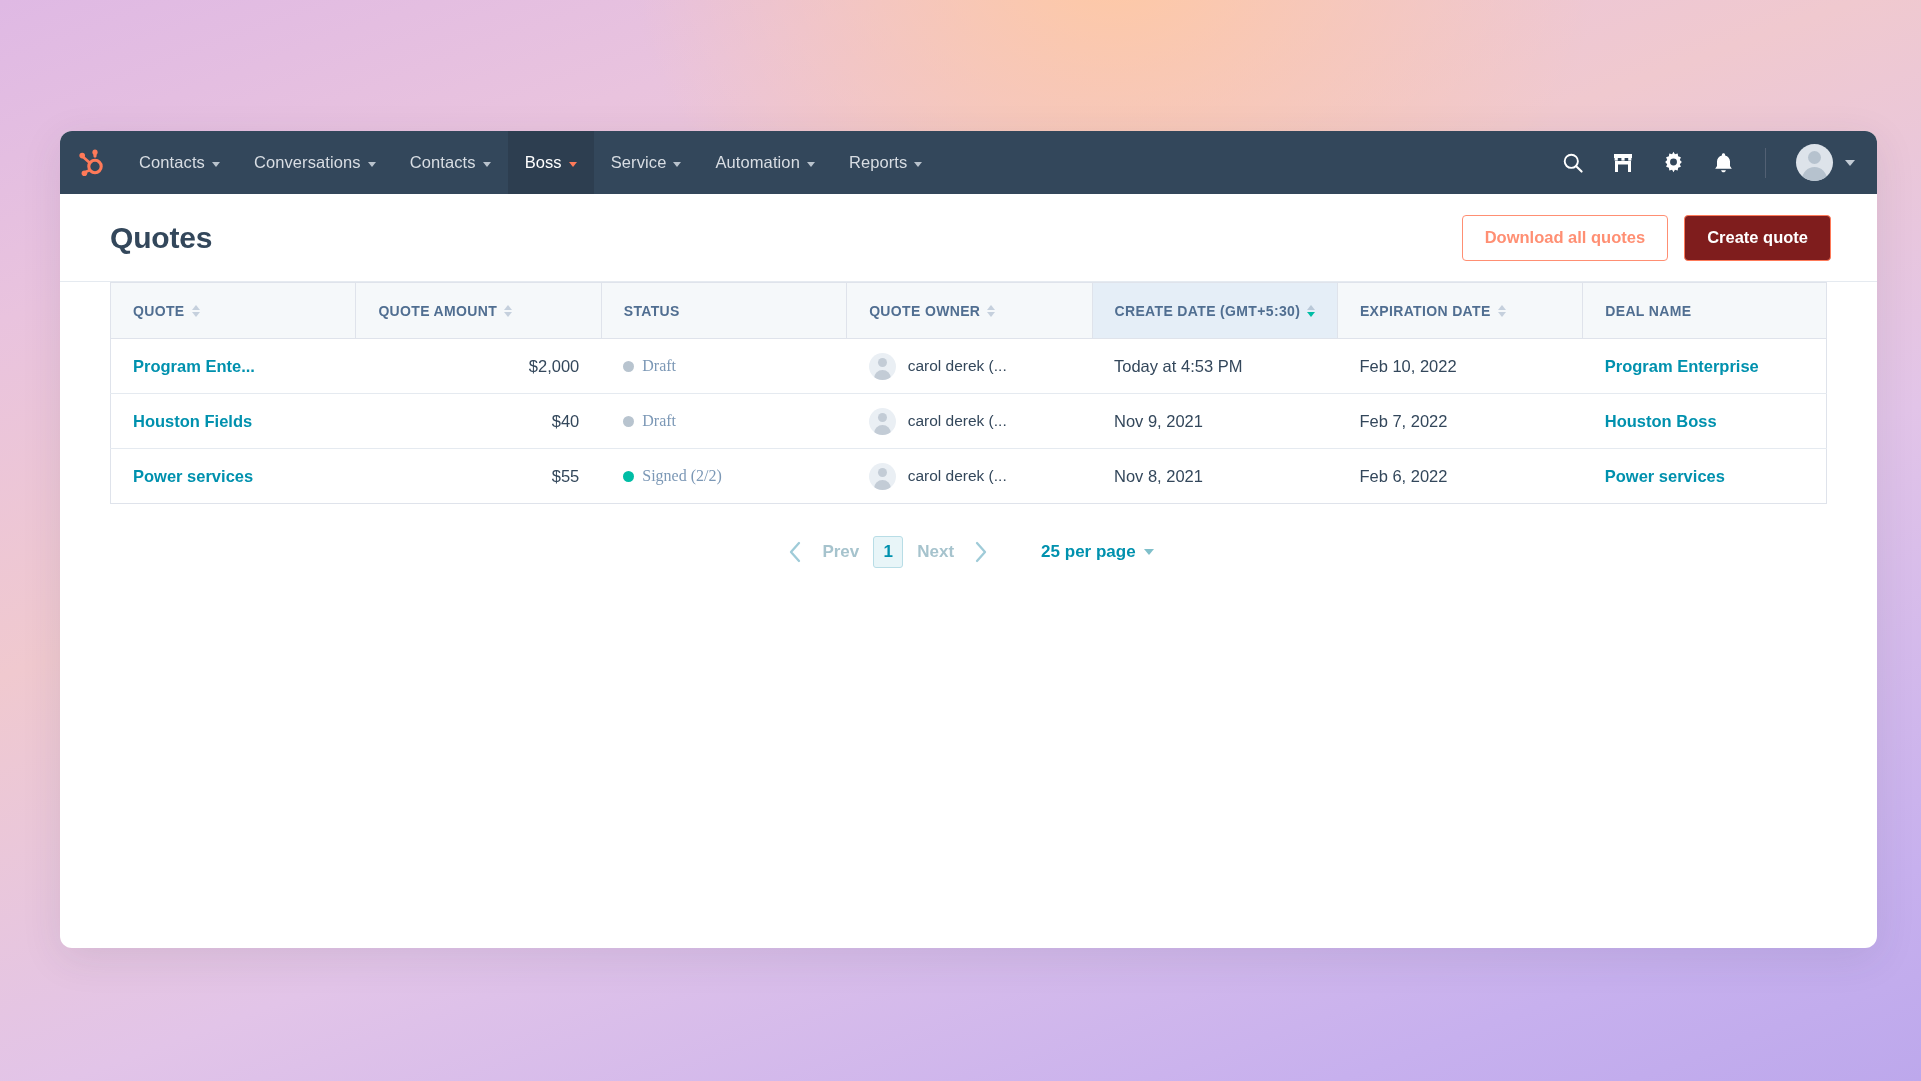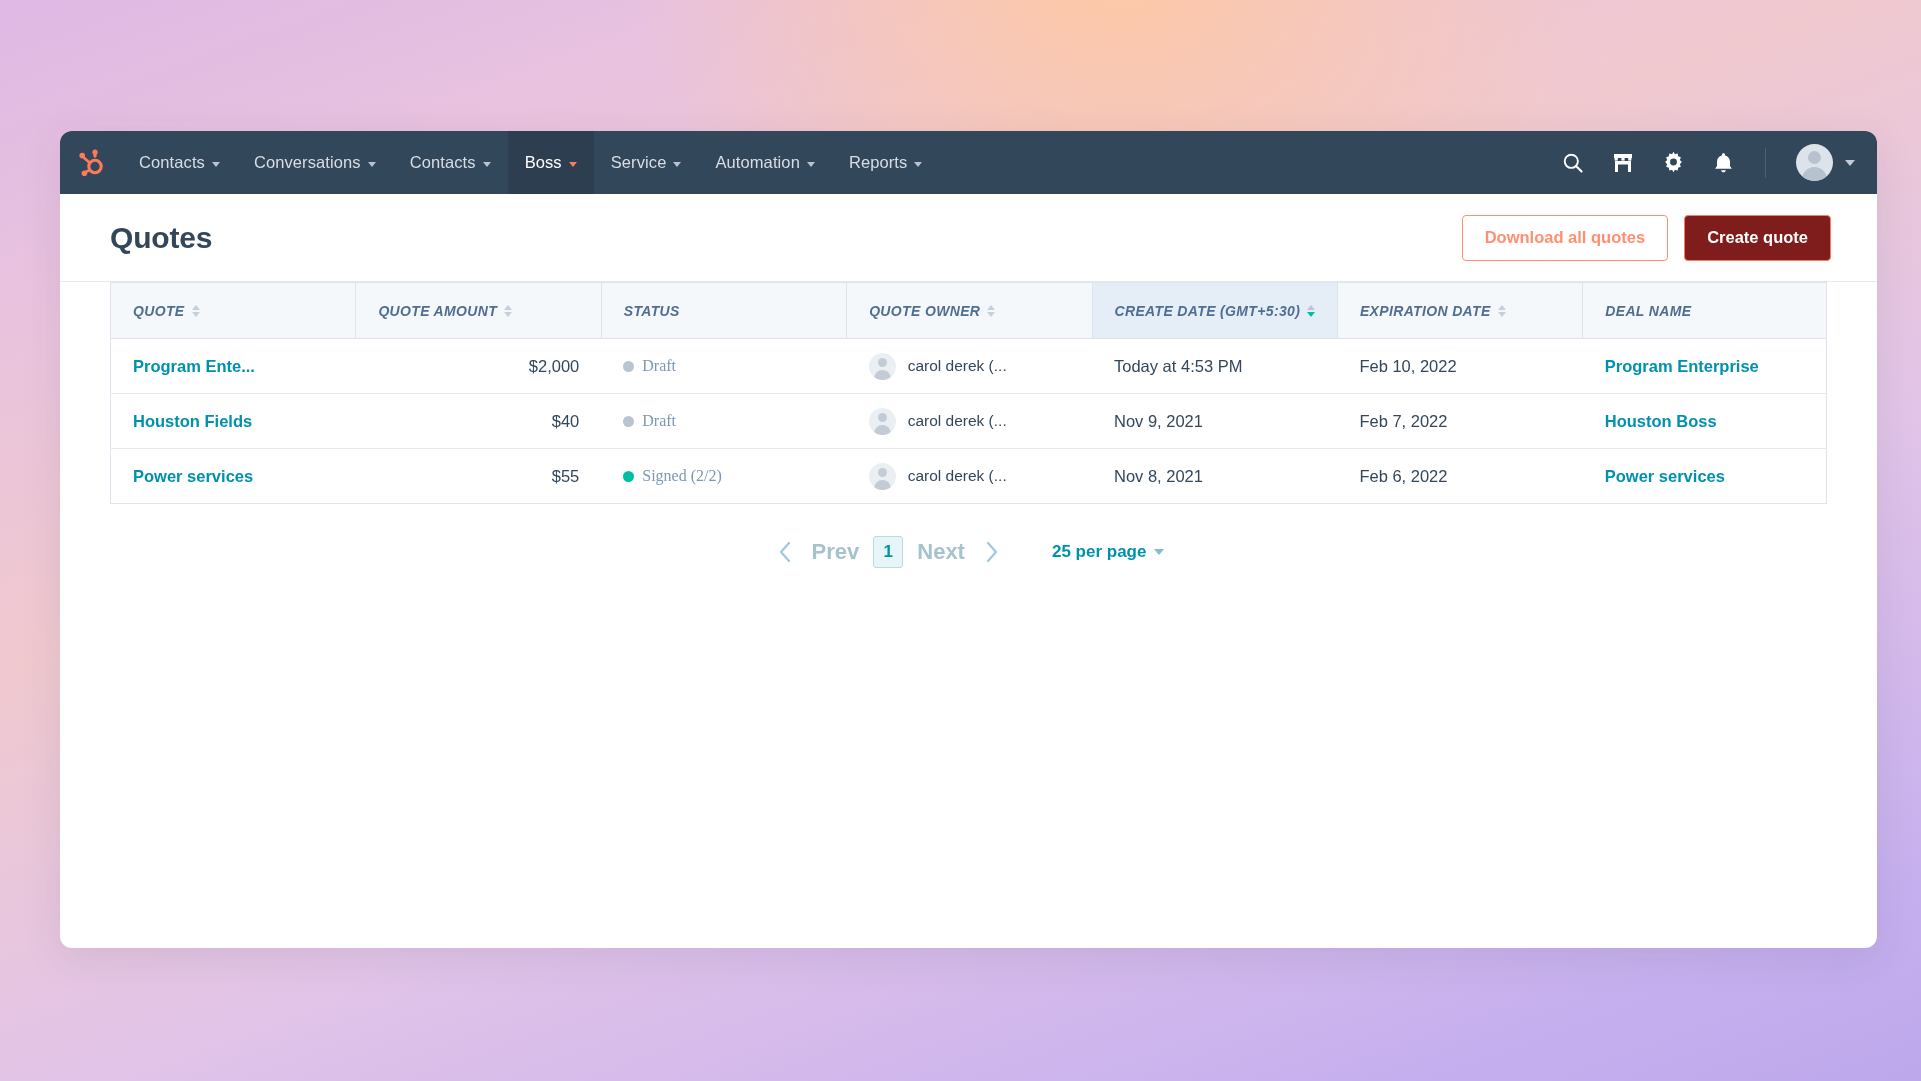--- a/index.html
+++ b/index.html
@@ -203,21 +203,20 @@
     text-align: left;
     font-size: 14px;
     font-weight: bold;
     color: #506e91;
     letter-spacing: .35px;
     padding: 0 22px;
     border-right: 1px solid #dfe3eb;
     border-bottom: 1px solid #dfe3eb;
     white-space: nowrap;
     cursor: pointer;
-    font-style: italic;
   }
   thead th:last-child { border-right: none; }
   thead th.sorted { background: #e5eef7; }
   .th-inner { display: flex; align-items: center; gap: 7px; }
   .sort-ico { display: inline-flex; flex-direction: column; gap: 2px; }
   .sort-ico i {
     width: 0; height: 0;
     border-left: 4.5px solid transparent;
     border-right: 4.5px solid transparent;
     display: block;
@@ -263,21 +262,21 @@
 
   
   .pagination {
     display: flex;
     align-items: center;
     justify-content: center;
     gap: 14px;
     margin-top: 32px;
   }
   .pg-arrow { color: #99c7d4; cursor: pointer; display: flex; align-items: center; padding: 0 4px; }
-  .pg-label { color: #a6c3cd; font-size: 22px; font-weight: bold; cursor: pointer; text-align: center; }
+  .pg-label { color: #a6c3cd; font-size: 17px; font-weight: bold; cursor: pointer; text-align: center; }
   .pg-num {
     min-width: 30px;
     height: 32px;
     border: 1px solid #b8dde6;
     background: #e8f5f8;
     border-radius: 3px;
     display: flex; align-items: center; justify-content: center;
     color: #0091ae;
     font-weight: bold;
     font-size: 17px;

